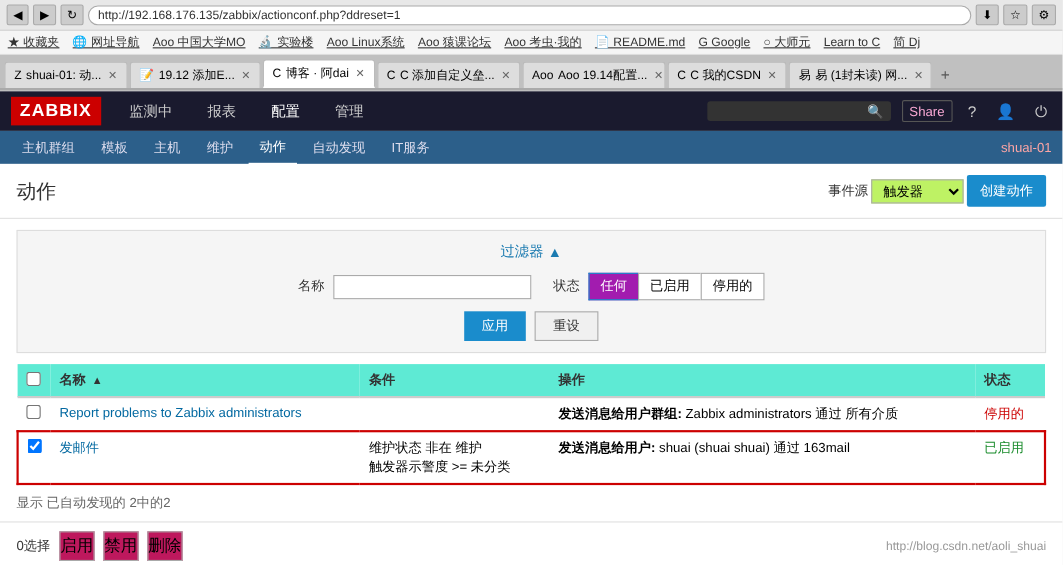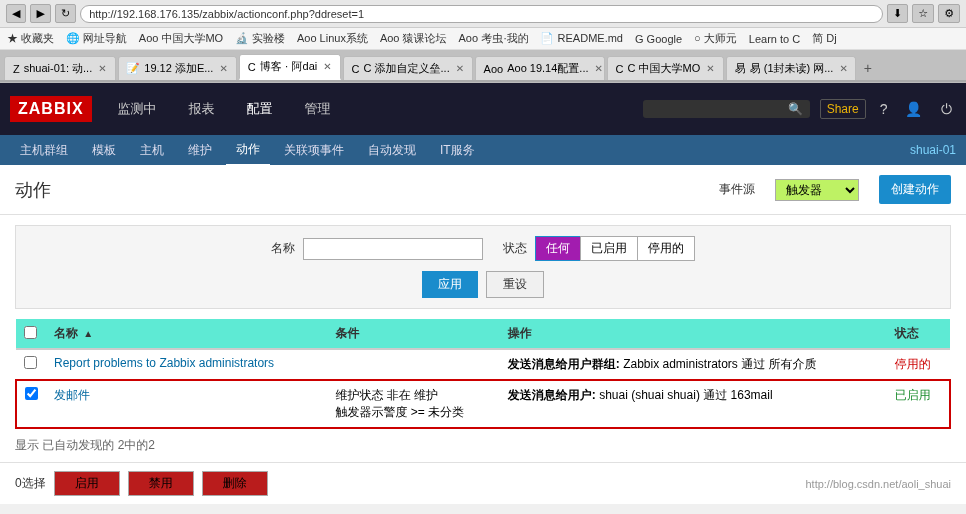--- a/index.html
+++ b/index.html
@@ -6,53 +6,53 @@
     body { font-family: Arial, sans-serif; font-size: 12px; background: #f0f0f0; width: 966px; }
 
     
     .browser-chrome { background: #ddd; border-bottom: 1px solid #bbb; }
     .browser-toolbar { display: flex; align-items: center; padding: 4px 6px; gap: 4px; background: #e8e8e8; border-bottom: 1px solid #ccc; }
     .browser-btn { background: #ccc; border: 1px solid #aaa; border-radius: 2px; padding: 2px 5px; font-size: 11px; cursor: pointer; }
     .browser-url { flex: 1; background: white; border: 1px solid #aaa; border-radius: 10px; padding: 2px 8px; font-size: 11px; color: #333; }
 
     
     .bookmarks-bar { display: flex; align-items: center; padding: 2px 4px; background: #f5f5f5; border-bottom: 1px solid #ddd; font-size: 11px; gap: 6px; overflow: hidden; }
-    .bookmark-item { color: #333; cursor: pointer; white-space: nowrap; padding: 1px 3px; display: flex; align-items: center; gap: 2px; }
+    .bookmark-item { color: #333; cursor: pointer; white-space: nowrap; padding: 1px 3px; display: flex; align-items: center; gap: 2px; text-decoration: underline; }
 
     
     .tabs-bar { display: flex; align-items: flex-end; background: #c0c0c0; padding: 4px 0 0 4px; gap: 2px; border-bottom: 2px solid #aaa; overflow: hidden; }
     .tab { background: #ddd; border: 1px solid #bbb; border-bottom: none; border-radius: 3px 3px 0 0; padding: 4px 8px; font-size: 11px; cursor: pointer; max-width: 130px; overflow: hidden; text-overflow: ellipsis; white-space: nowrap; display: flex; align-items: center; gap: 4px; }
     .tab.active { background: white; border-bottom: 2px solid white; z-index: 1; }
     .tab-close { font-size: 10px; color: #666; margin-left: 2px; }
     .tab-new { background: none; border: none; padding: 4px 6px; cursor: pointer; font-size: 14px; color: #555; }
 
     
     .zabbix-app { background: white; }
 
     
-    .top-nav { background: #1a1a2e; display: flex; align-items: center; padding: 0 10px; height: 52px; gap: 20px; }
+    .top-nav { background: #1a1a2e; display: flex; align-items: center; padding: 0 10px; height: 36px; gap: 20px; }
     .zabbix-logo { background: #cc0000; color: white; font-weight: bold; font-size: 16px; padding: 4px 8px; letter-spacing: 1px; }
     .top-nav-item { color: #ccc; cursor: pointer; font-size: 13px; padding: 22px 6px; }
     .top-nav-item:hover, .top-nav-item.active { color: white; }
     .top-nav-right { margin-left: auto; display: flex; align-items: center; gap: 10px; }
     .top-nav-search { display: flex; align-items: center; background: #333; border-radius: 3px; padding: 2px 6px; }
     .top-nav-search input { background: none; border: none; color: white; font-size: 12px; outline: none; width: 140px; }
     .top-nav-icon { color: #ccc; cursor: pointer; font-size: 14px; padding: 2px 4px; }
-    .share-btn { color: #eab308; font-size: 12px; border: 1px solid #555; padding: 2px 6px; border-radius: 2px; cursor: pointer; }
+    .share-btn { color: #f9a8d4; font-size: 12px; border: 1px solid #555; padding: 2px 6px; border-radius: 2px; cursor: pointer; }
 
     
     .second-nav { background: #2c5f8a; display: flex; align-items: center; padding: 0 10px; height: 30px; gap: 4px; }
     .second-nav-item { color: #dde; cursor: pointer; font-size: 12px; padding: 6px 10px; }
-    .second-nav-right { margin-left: auto; color: #7dd3fc; font-size: 12px; }
+    .second-nav-right { margin-left: auto; color: #fca5a5; font-size: 12px; }
 
     
     .page-content { background: white; padding: 0; }
     .page-header { display: flex; align-items: center; justify-content: space-between; padding: 10px 15px; border-bottom: 1px solid #e0e0e0; }
     .page-title { font-size: 18px; color: #333; font-weight: normal; }
-    .page-header-right { display: flex; align-items: center; gap: 20px; font-size: 12px; }
+    .page-header-right { display: flex; align-items: center; gap: 3px; font-size: 12px; }
     .event-source-label { color: #333; }
     .event-source-select { border: 1px solid #aaa; padding: 2px 20px 2px 6px; font-size: 12px; background: #bef264; cursor: pointer; }
     .create-btn { background: #1a8ccc; color: white; border: none; padding: 6px 12px; cursor: pointer; font-size: 12px; border-radius: 2px; }
 
     
     .filter-section { background: #f5f5f5; border: 1px solid #ddd; margin: 10px 15px; padding: 10px; }
     .filter-header { display: flex; align-items: center; justify-content: center; margin-bottom: 10px; }
     .filter-toggle { background: none; border: none; color: #1a7ab0; font-size: 13px; cursor: pointer; display: flex; align-items: center; gap: 4px; }
     .filter-body { display: flex; align-items: center; justify-content: center; gap: 20px; margin-bottom: 10px; }
     .filter-row { display: flex; align-items: center; gap: 8px; }
@@ -72,21 +72,21 @@
     thead th { background: #5eead4; border-bottom: 2px solid #ccc; padding: 6px 8px; text-align: left; font-size: 12px; color: #333; }
     tbody td { border-bottom: 1px solid #e0e0e0; padding: 6px 8px; font-size: 12px; vertical-align: top; }
     .name-link { color: #0369a1; cursor: pointer; text-decoration: none; }
     .status-enabled { color: #1a8c2c; }
     .status-disabled { color: #cc0000; }
     .sort-icon { font-size: 10px; margin-left: 2px; }
 
     
     .table-footer { margin: 8px 15px; display: flex; justify-content: flex-start; font-size: 12px; color: #666; }
     .page-footer { display: flex; align-items: center; padding: 8px 15px; border-top: 1px solid #e0e0e0; gap: 8px; }
-    .footer-btn { border: 1px solid #aaa; padding: 3px 20px; font-size: 12px; cursor: pointer; background: #b91c1c; }
+    .footer-btn { border: 1px solid #aaa; padding: 3px 0; font-size: 15px; cursor: pointer; background: #be185d; }
     .select-count { font-size: 12px; color: #333; }
 
     .checkbox-cell { width: 20px; }
     input[type="checkbox"] { cursor: pointer; }
 
     .bold { font-weight: bold; }
   </style>
 </head>
 <body>
 
@@ -138,21 +138,21 @@
       <span>C 添加自定义垒...</span>
       <span class="tab-close">✕</span>
     </div>
     <div class="tab">
       <span>Aoo</span>
       <span>Aoo 19.14配置...</span>
       <span class="tab-close">✕</span>
     </div>
     <div class="tab">
       <span>C</span>
-      <span>C 中国大学MO</span>
+      <span>C 我的CSDN</span>
       <span class="tab-close">✕</span>
     </div>
     <div class="tab">
       <span>易</span>
       <span>易 (1封未读) 网...</span>
       <span class="tab-close">✕</span>
     </div>
     <button class="tab-new">+</button>
   </div>
 </div>
@@ -176,40 +176,45 @@
       <span class="top-nav-icon">⏻</span>
     </div>
   </div>
 
   <div class="second-nav">
     <span class="second-nav-item">主机群组</span>
     <span class="second-nav-item">模板</span>
     <span class="second-nav-item">主机</span>
     <span class="second-nav-item">维护</span>
     <span class="second-nav-item" style="color:white; border-bottom: 2px solid #fff;">动作</span>
-    <span class="second-nav-item">关联项事件</span>
     <span class="second-nav-item">自动发现</span>
     <span class="second-nav-item">IT服务</span>
     <span class="second-nav-right">shuai-01</span>
   </div>
 
   <div class="page-content">
 
     <div class="page-header">
       <h1 class="page-title">动作</h1>
       <div class="page-header-right">
         <span class="event-source-label">事件源</span>
         <select class="event-source-select">
           <option>触发器</option>
         </select>
         <button class="create-btn">创建动作</button>
       </div>
     </div>
 
     <div class="filter-section">
+      <div class="filter-header">
+        <button class="filter-toggle">
+          <span>过滤器</span>
+          <span>▲</span>
+        </button>
+      </div>
       <div class="filter-body">
         <div class="filter-row">
           <label class="filter-label">名称</label>
           <input class="filter-input" type="text" value="" style="">
         </div>
         <div class="filter-row">
           <label class="filter-label">状态</label>
           <div class="status-group">
             <button class="status-btn active">任何</button>
             <button class="status-btn">已启用</button>

